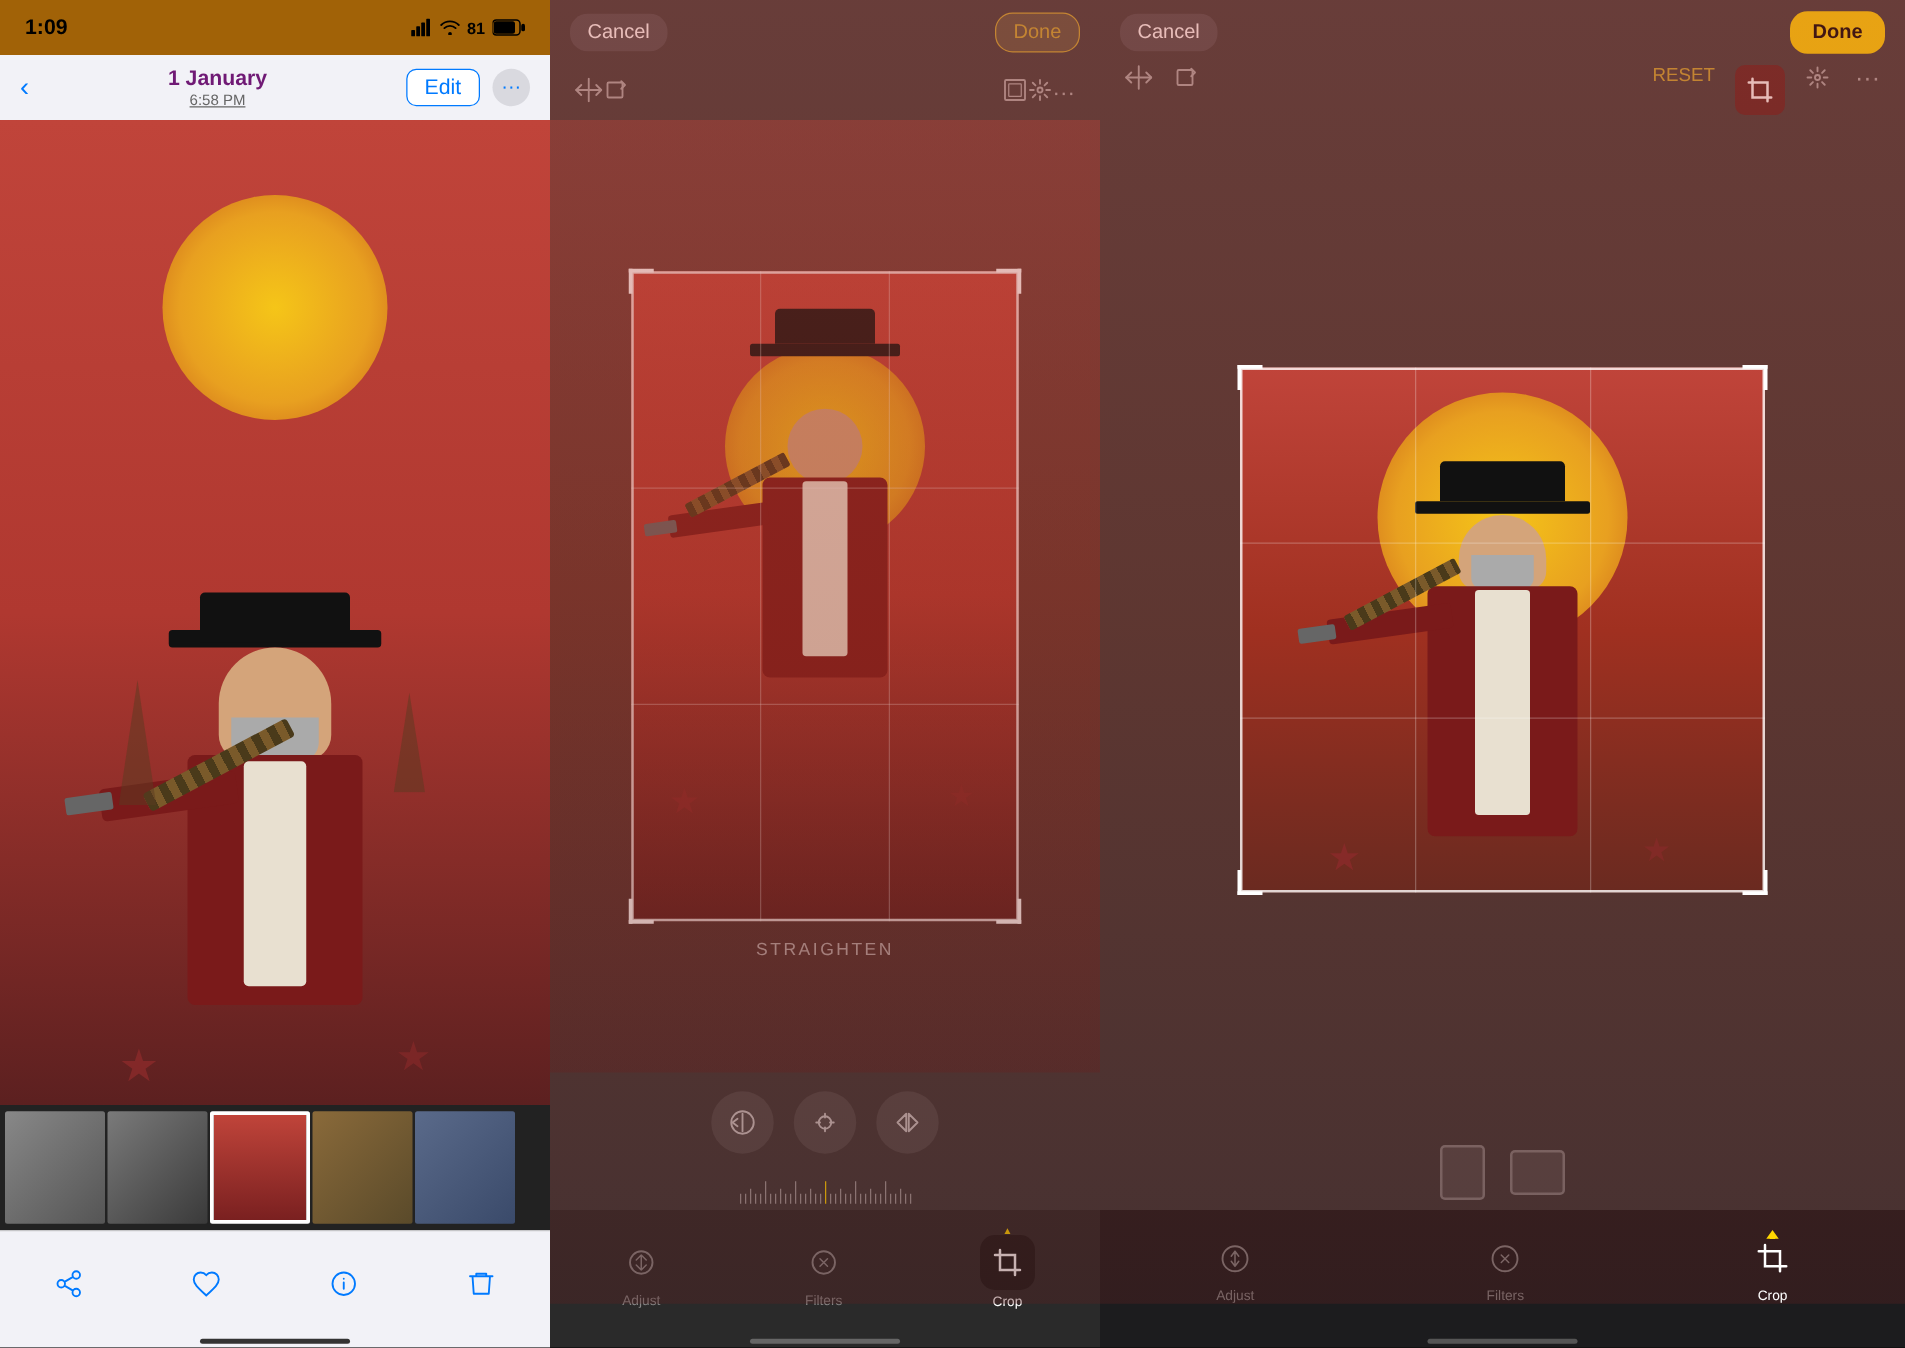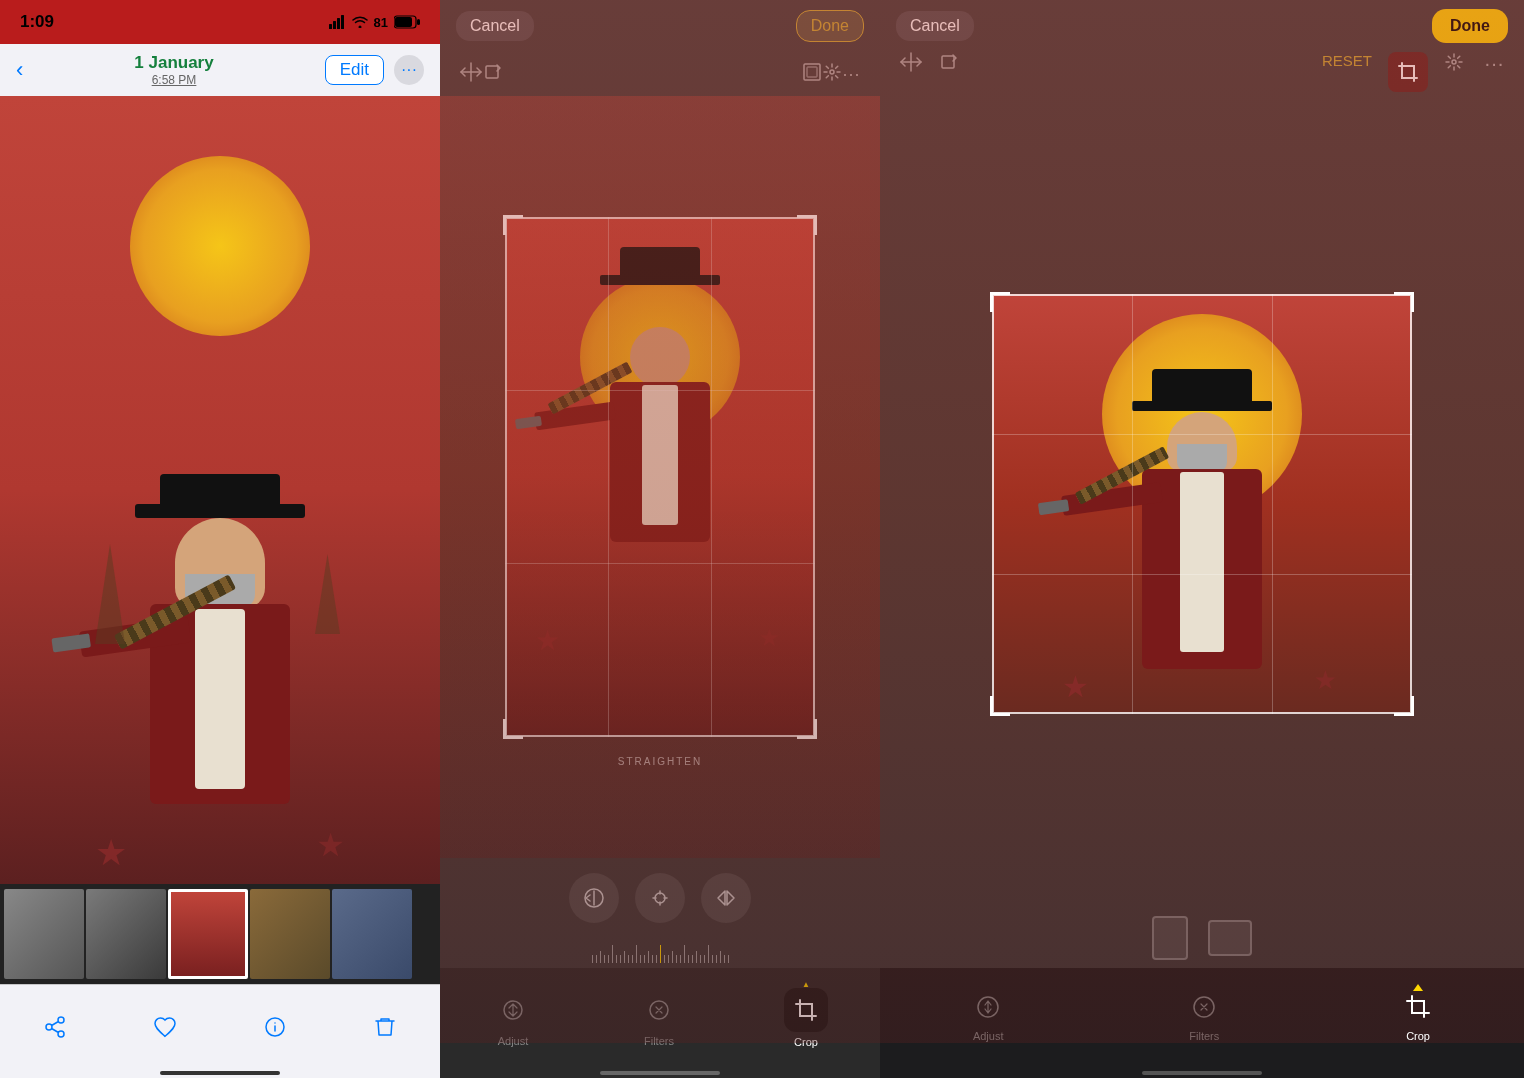--- a/index.html
+++ b/index.html
@@ -17,21 +17,21 @@
     .panel1 {
       width: 440px;
       height: 1078px;
       background: #f2f2f7;
       display: flex;
       flex-direction: column;
       position: relative;
     }
     .panel1-statusbar {
       height: 44px;
-      background: #b91c1c;
+      background: #a16207;
       display: flex;
       align-items: center;
       justify-content: space-between;
       padding: 0 20px;
     }
     .statusbar-time {
       font-size: 17px;
       font-weight: 600;
       color: #000;
     }
@@ -63,21 +63,21 @@
     .nav-back-arrow {
       font-size: 22px;
       color: #007aff;
     }
     .nav-title-block {
       text-align: center;
     }
     .nav-title {
       font-size: 17px;
       font-weight: 600;
-      color: #15803d;
+      color: #701a75;
     }
     .nav-subtitle {
       font-size: 12px;
       color: #666;
       text-decoration: underline;
     }
     .nav-actions {
       display: flex;
       align-items: center;
       gap: 10px;
@@ -284,21 +284,21 @@
       height: 100%;
       width: 1px;
       background: rgba(255,255,255,0.3);
     }
     .crop-label-straighten {
       position: absolute;
       bottom: -30px;
       left: 50%;
       transform: translateX(-50%);
       color: rgba(255,255,255,0.6);
-      font-size: 10px;
+      font-size: 14px;
       letter-spacing: 2px;
       white-space: nowrap;
     }
     .panel2-orient-btns {
       height: 80px;
       display: flex;
       align-items: center;
       justify-content: center;
       gap: 16px;
       background: #3a3a3a;

